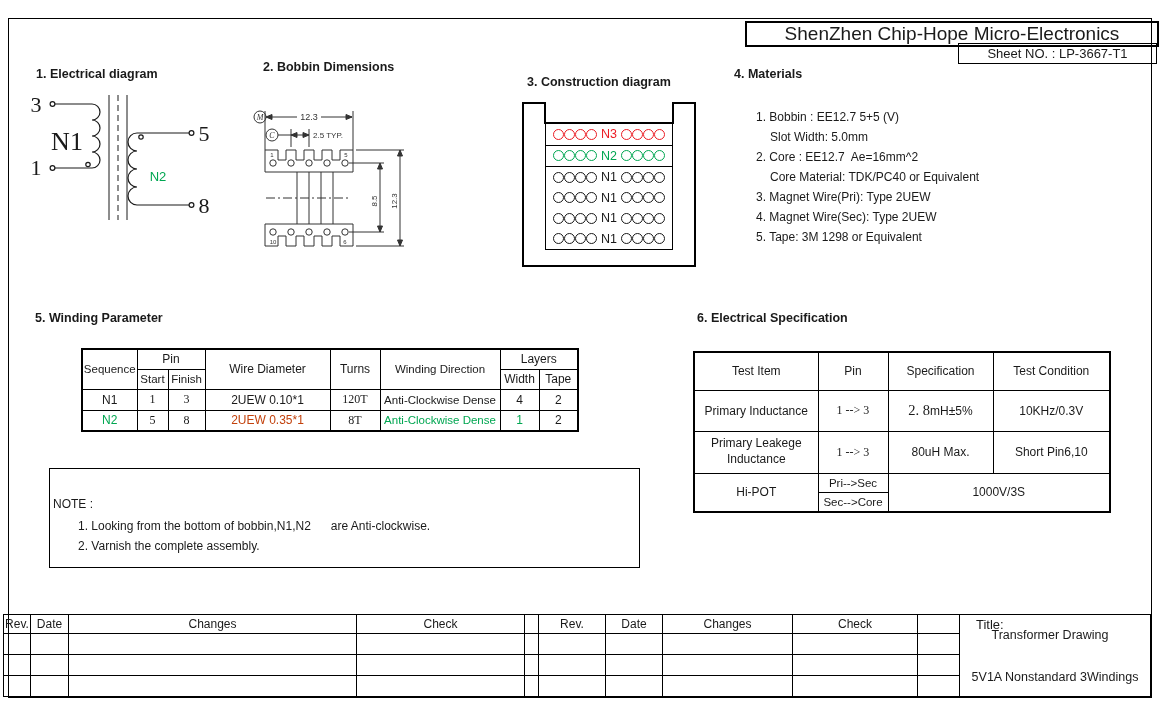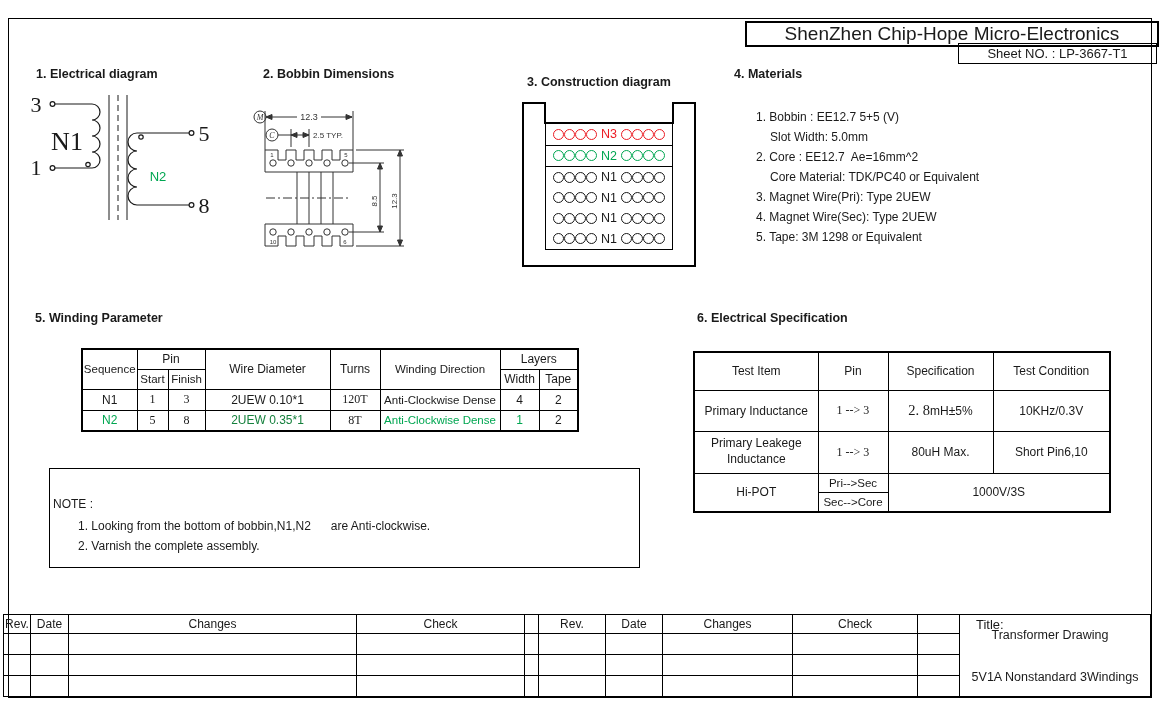--- a/index.html
+++ b/index.html
@@ -42,21 +42,21 @@
 <body>
 
 <div class="page">
 
   <div class="abs" style="left:8px;top:18px;width:1142px;height:678px;border:1px solid #000;"></div>
 
   <div class="abs company-box" style="left:745px;top:21px;width:410px;height:22px;"><span>ShenZhen Chip-Hope Micro-Electronics</span></div>
   <div class="abs sheet-box" style="left:958px;top:43px;width:197px;height:19px;"><span>Sheet NO. : LP-3667-T1</span></div>
 
   <div class="abs sec-title" style="left:36px;top:67px;">1. Electrical diagram</div>
-  <div class="abs sec-title" style="left:263px;top:67px;">2. Bobbin Dimensions</div>
+  <div class="abs sec-title" style="left:263px;top:60px;">2. Bobbin Dimensions</div>
   <div class="abs sec-title" style="left:527px;top:67px;margin-top:8px;">3. Construction diagram</div>
   <div class="abs sec-title" style="left:734px;top:67px;">4. Materials</div>
   <div class="abs sec-title" style="left:35px;top:311px;">5. Winding Parameter</div>
   <div class="abs sec-title" style="left:697px;top:311px;">6. Electrical Specification</div>
 
   <svg class="abs" style="left:20px;top:85px;" width="200" height="135" viewBox="20 85 200 135">
     <g stroke="#1a1a1a" stroke-width="1.2" fill="none">
 
       <line x1="55" y1="104" x2="92" y2="104"></line>
       <line x1="55" y1="168" x2="92" y2="168"></line>
@@ -286,21 +286,21 @@
       <td style="color: rgb(26, 26, 26);">2UEW 0.10*1</td>
       <td class="serif">120T</td>
       <td style="font-size: 11.5px; color: rgb(26, 26, 26);">Anti-Clockwise Dense</td>
       <td style="color: rgb(26, 26, 26);">4</td>
       <td>2</td>
     </tr>
     <tr style="height:21px">
       <td style="color: rgb(0, 166, 81);">N2</td>
       <td class="serif">5</td>
       <td class="serif">8</td>
-      <td style="color: #15803d;">2UEW 0.35*1</td>
+      <td style="color: #c2410c;">2UEW 0.35*1</td>
       <td class="serif">8T</td>
       <td style="font-size: 11.5px; color: rgb(0, 166, 81);">Anti-Clockwise Dense</td>
       <td style="color: rgb(0, 166, 81);">1</td>
       <td>2</td>
     </tr>
   </tbody>
     </table>
 
   <div class="abs note-box" style="left:49px;top:468px;width:589px;height:98px;">
     <div class="note-line abs" style="left:3px;top:28px;">NOTE :</div>

